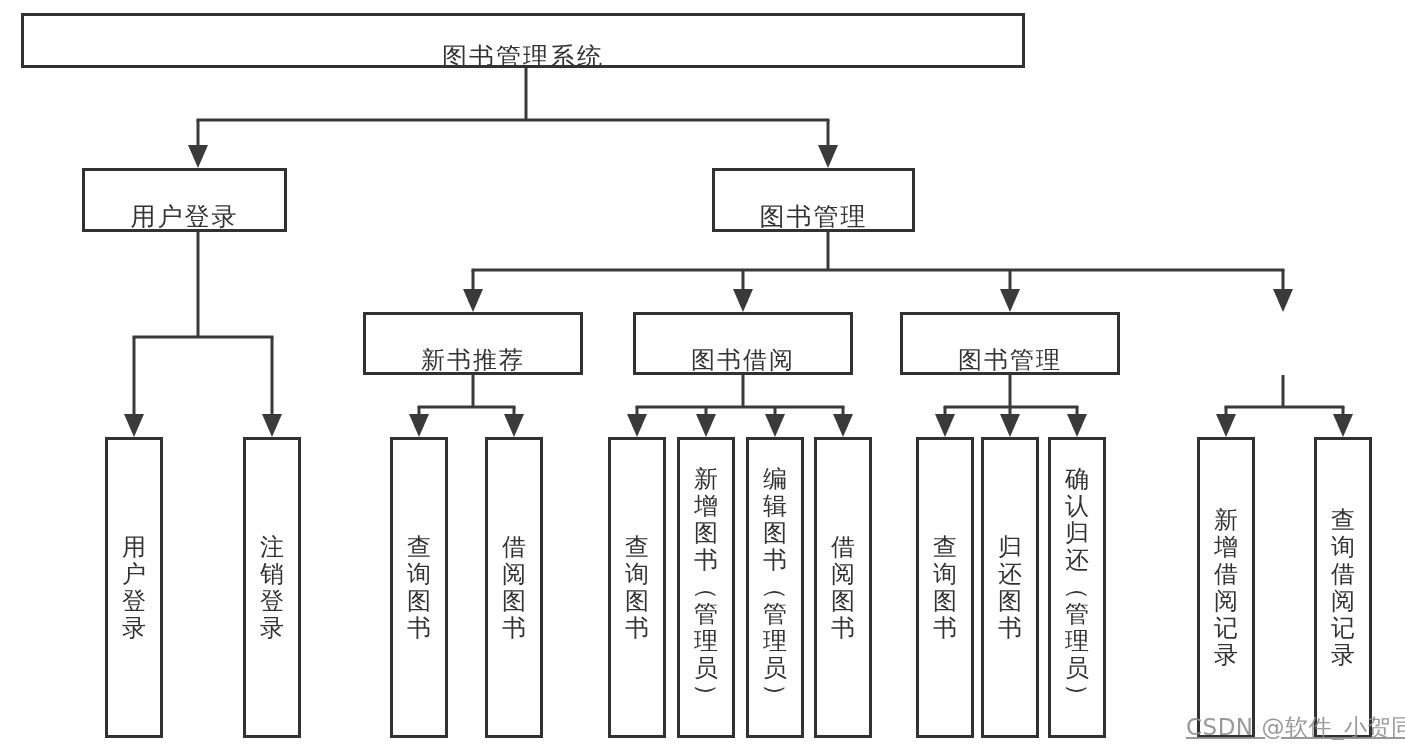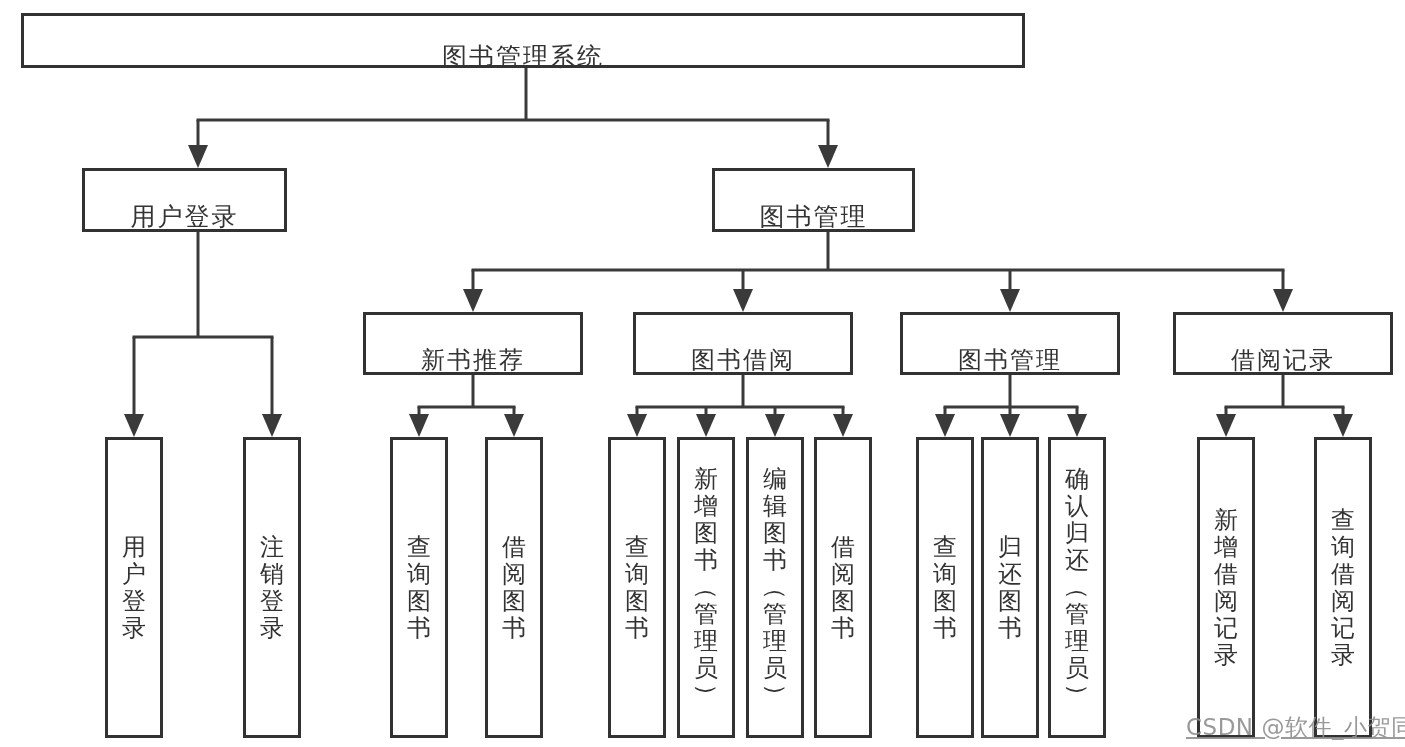--- a/index.html
+++ b/index.html
@@ -101,23 +101,20 @@
 
   <div class="node h l3" style="left:363px;top:312px;width:220px;height:63px">
     <span class="lbl">新书推荐</span>
   </div>
   <div class="node h l3" style="left:633px;top:312px;width:220px;height:63px">
     <span class="lbl">图书借阅</span>
   </div>
   <div class="node h l3" style="left:900px;top:312px;width:220px;height:63px">
     <span class="lbl">图书管理</span>
   </div>
-  <div class="node h l3" style="left:1173px;top:312px;width:220px;height:63px">
-    <span class="lbl">借阅记录</span>
-  </div>
 
   <div class="node v" style="left:105px;top:437px;width:58px;height:301px">
     <span class="vlbl">
         <span class="ch">用</span>
         <span class="ch">户</span>
         <span class="ch">登</span>
         <span class="ch">录</span>
       </span>
   </div>
   <div class="node v" style="left:243px;top:437px;width:58px;height:301px">

